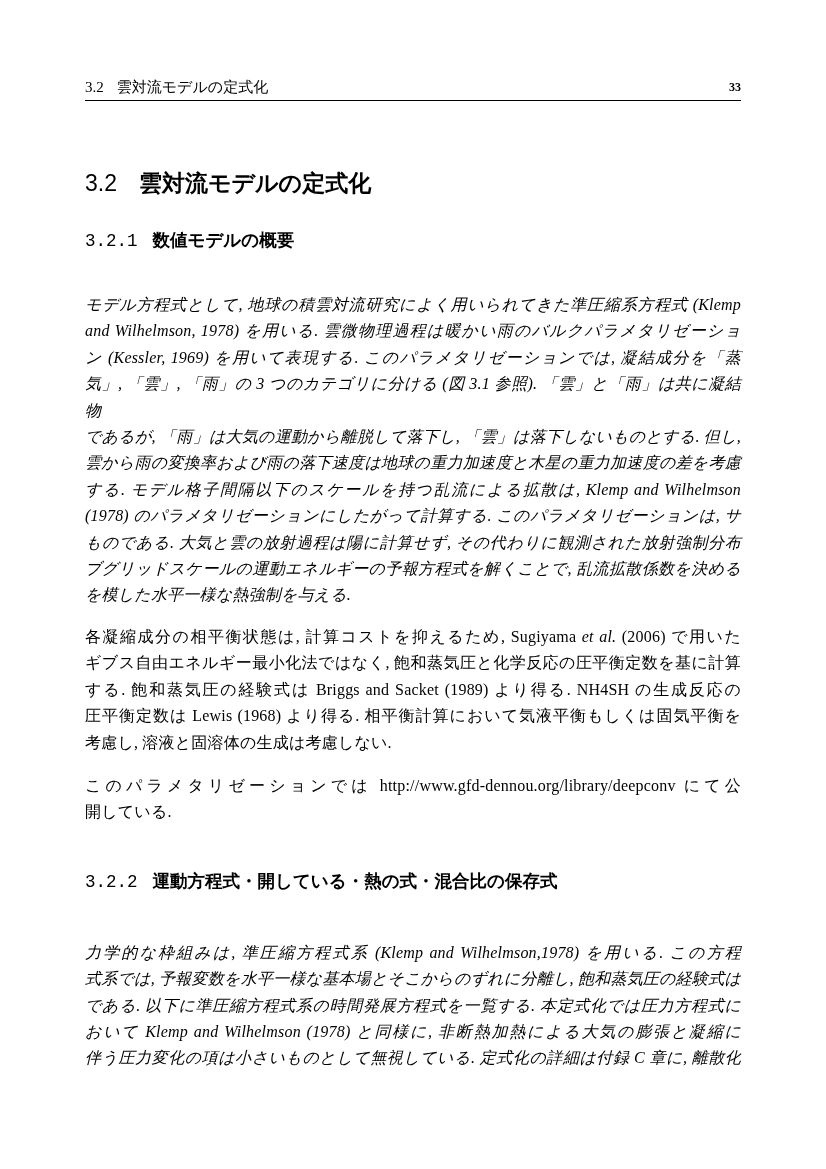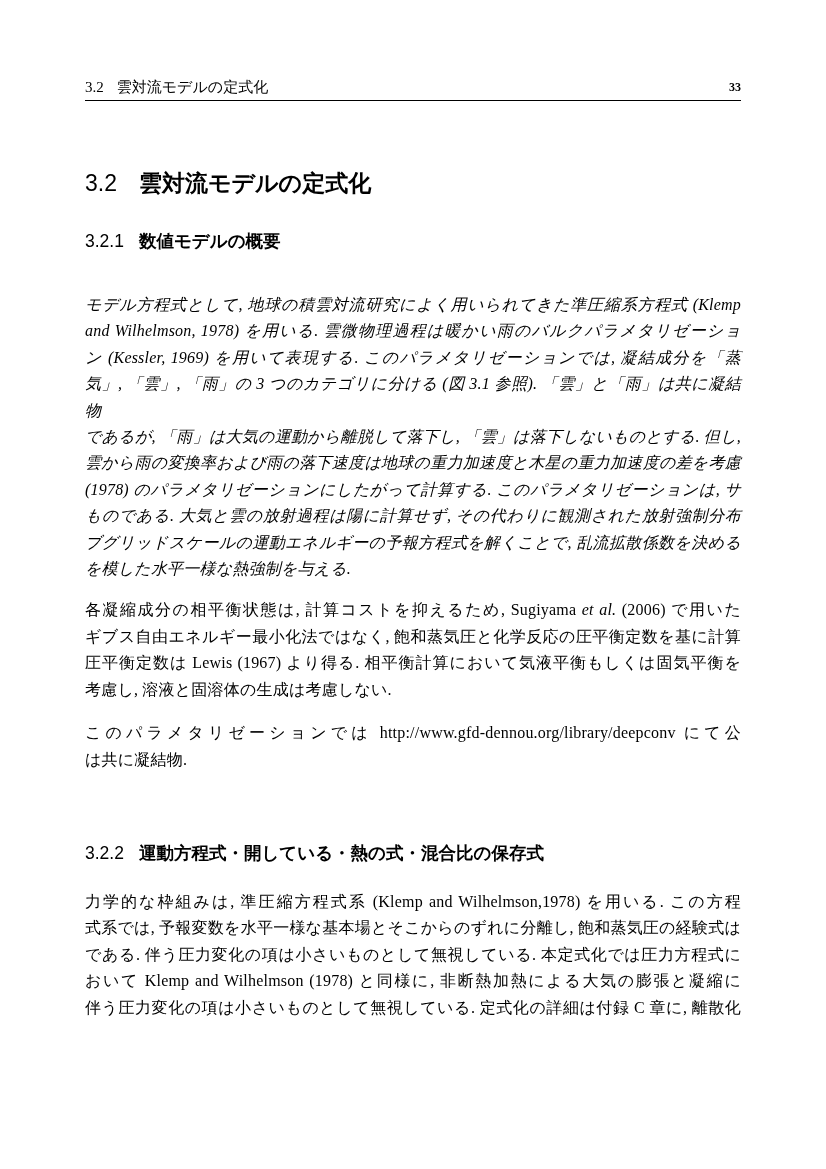--- a/index.html
+++ b/index.html
@@ -38,39 +38,39 @@
     margin-top: 66px;
     font-family: "Liberation Sans", "DejaVu Sans", sans-serif;
     font-weight: 600;
     font-size: 23px;
     line-height: 32px;
     display: flex;
   }
   .sec-heading .sec-num { margin-right: 22px; font-weight: 500; }
   
   .subsec-heading {
-    font-family: Liberation Sans, sans-serif;
+    font-family: Liberation Mono, monospace;
     font-weight: 600;
     font-size: 17.5px;
     line-height: 24px;
     display: flex;
   }
   .subsec-heading .sub-num { margin-right: 15px; font-weight: 500; }
   #subsec-1 { margin-top: 30px; }
-  #subsec-2 { margin-top: 68px; }
+  #subsec-2 { margin-top: 44px; }
   
   .para {
     font-size: 16px;
     line-height: 26.4px;
     letter-spacing: 0.2px;
   }
   #para-1 { margin-top: 39px; font-style: italic; }
   #para-2 { margin-top: 15px; }
   #para-3 { margin-top: 17px; }
-  #para-4 { margin-top: 24px; }
+  #para-4 { margin-top: 46px; font-style: italic; }
   .line {
     text-align: justify;
     white-space: normal;
   }
   .line.fill {
     text-align-last: justify;
   }
   .it { font-style: italic; }
 </style>
 </head>
@@ -96,44 +96,46 @@
     <span class="sub-title">数値モデルの概要</span>
   </div>
 
   <div class="para" id="para-1">
       <div class="line fill"><span>モデル方程式として, 地球の積雲対流研究によく用いられてきた準圧縮系方程式 (Klemp</span></div>
       <div class="line fill"><span>and Wilhelmson, 1978) を用いる. 雲微物理過程は暖かい雨のバルクパラメタリゼーショ</span></div>
       <div class="line fill"><span>ン (Kessler, 1969) を用いて表現する. このパラメタリゼーションでは, 凝結成分を「蒸</span></div>
       <div class="line fill"><span>気」, 「雲」, 「雨」の 3 つのカテゴリに分ける (図 3.1 参照). 「雲」と「雨」は共に凝結物</span></div>
       <div class="line fill"><span>であるが, 「雨」は大気の運動から離脱して落下し, 「雲」は落下しないものとする. 但し,</span></div>
       <div class="line fill"><span>雲から雨の変換率および雨の落下速度は地球の重力加速度と木星の重力加速度の差を考慮</span></div>
+      <div class="line fill"><span>する. モデル格子間隔以下のスケールを持つ乱流による拡散は, Klemp and Wilhelmson</span></div>
       <div class="line fill"><span>(1978) のパラメタリゼーションにしたがって計算する. このパラメタリゼーションは, サ</span></div>
       <div class="line fill"><span>ものである. 大気と雲の放射過程は陽に計算せず, その代わりに観測された放射強制分布</span></div>
       <div class="line fill"><span>ブグリッドスケールの運動エネルギーの予報方程式を解くことで, 乱流拡散係数を決める</span></div>
       <div class="line"><span>を模した水平一様な熱強制を与える.</span></div>
     </div>
 
   <div class="para" id="para-2">
       <div class="line fill"><span>各凝縮成分の相平衡状態は, 計算コストを抑えるため, Sugiyama </span><span class="it">et al.</span><span> (2006) で用いた</span></div>
       <div class="line fill"><span>ギブス自由エネルギー最小化法ではなく, 飽和蒸気圧と化学反応の圧平衡定数を基に計算</span></div>
-      <div class="line fill"><span>圧平衡定数は Lewis (1967) より得る. 相平衡計算において気液平衡もしくは固気平衡を</span></div>
+      <div class="line fill"><span>する. 飽和蒸気圧の経験式は Briggs and Sacket (1989) より得る. NH4SH の生成反応の</span></div>
+      <div class="line fill"><span>圧平衡定数は Lewis (1968) より得る. 相平衡計算において気液平衡もしくは固気平衡を</span></div>
       <div class="line"><span>考慮し, 溶液と固溶体の生成は考慮しない.</span></div>
     </div>
 
   <div class="para" id="para-3">
       <div class="line fill"><span>このパラメタリゼーションでは http://www.gfd-dennou.org/library/deepconv にて公</span></div>
-      <div class="line"><span>は共に凝結物.</span></div>
+      <div class="line"><span>開している.</span></div>
     </div>
 
   <div class="subsec-heading" id="subsec-2">
     <span class="sub-num">3.2.2</span>
     <span class="sub-title">運動方程式・開している・熱の式・混合比の保存式</span>
   </div>
 
   <div class="para" id="para-4">
       <div class="line fill"><span>力学的な枠組みは, 準圧縮方程式系 (Klemp and Wilhelmson,1978) を用いる. この方程</span></div>
       <div class="line fill"><span>式系では, 予報変数を水平一様な基本場とそこからのずれに分離し, 飽和蒸気圧の経験式は</span></div>
-      <div class="line fill"><span>である. 伴う圧力変化の項は小さいものとして無視している. 本定式化では圧力方程式に</span></div>
+      <div class="line fill"><span>である. 以下に準圧縮方程式系の時間発展方程式を一覧する. 本定式化では圧力方程式に</span></div>
       <div class="line fill"><span>おいて Klemp and Wilhelmson (1978) と同様に, 非断熱加熱による大気の膨張と凝縮に</span></div>
       <div class="line fill"><span>伴う圧力変化の項は小さいものとして無視している. 定式化の詳細は付録 C 章に, 離散化</span></div>
     </div>
 
 </div>
 
 </body></html>

